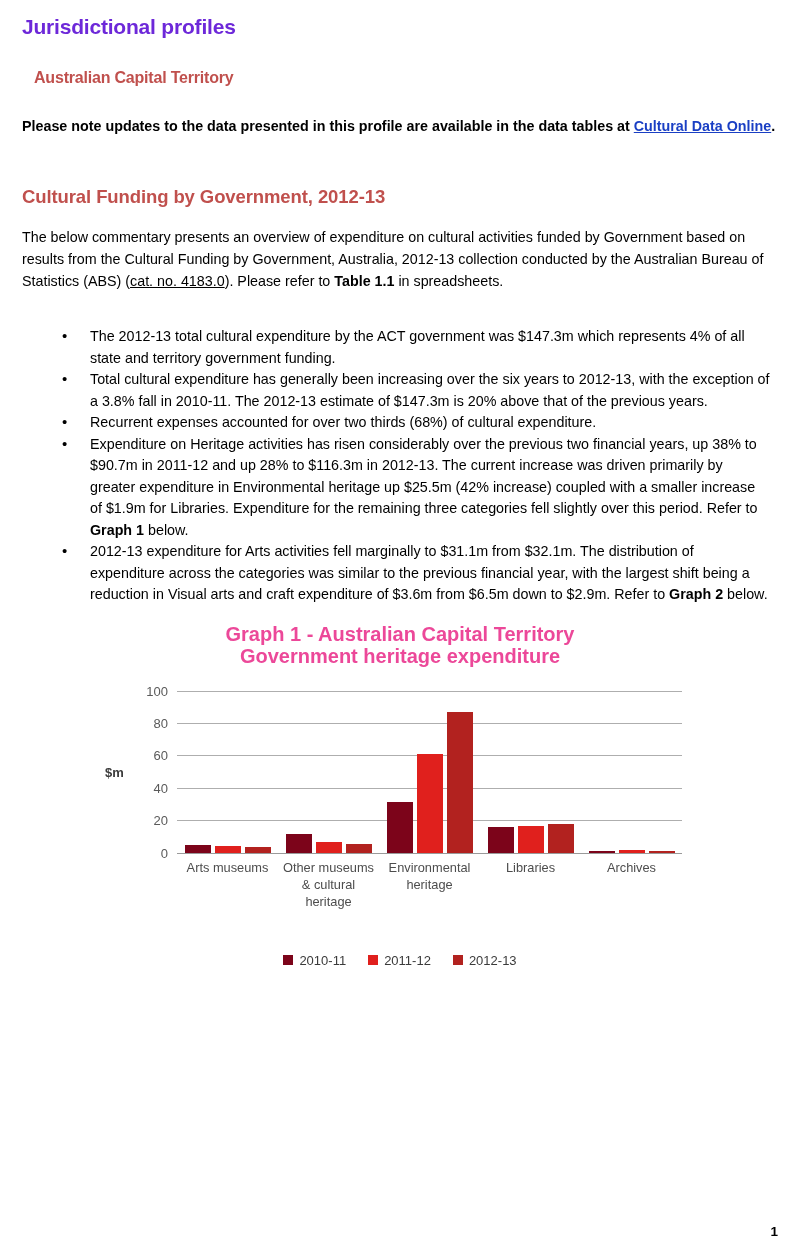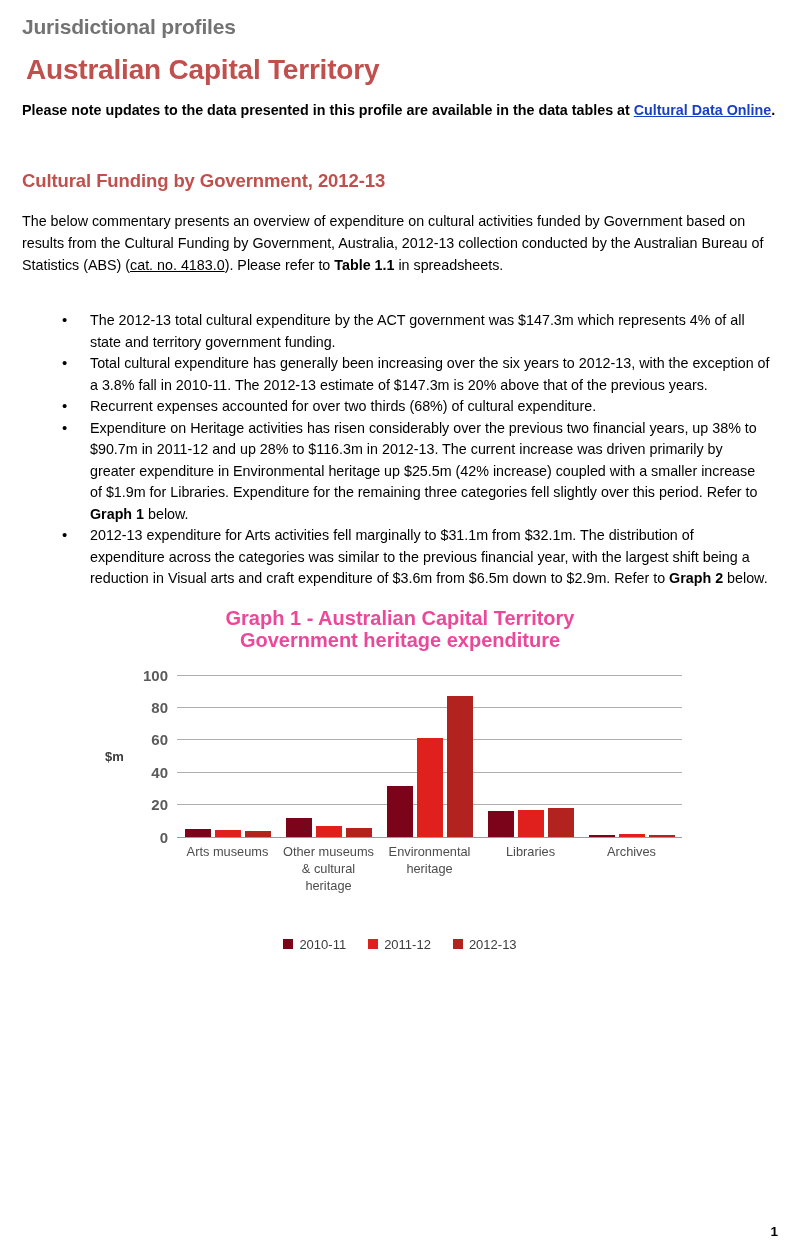--- a/index.html
+++ b/index.html
@@ -19,31 +19,31 @@
     position: relative;
     width: 800px;
     height: 1255px;
     box-sizing: border-box;
     padding: 0 22px;
   }
   h1.doc-title {
     font-size: 21px;
     line-height: 27px;
     font-weight: bold;
-    color: #737373;
+    color: #6d28d9;
     margin: 0;
     padding-top: 13px;
     letter-spacing: -0.2px;
   }
   h2.doc-subtitle {
-    font-size: 28px;
+    font-size: 16px;
     line-height: 27px;
     font-weight: bold;
     color: #C0504D;
-    margin: 4px;
+    margin: 12px;
     padding-top: 12px;
     letter-spacing: -0.2px;
   }
   p.note {
     font-size: 14.3px;
     line-height: 22px;
     margin: 0;
     padding-top: 12px;
     color: #000;
     font-weight: bold;
@@ -137,24 +137,23 @@
     width: 505px;
     height: 1px;
     background: #aeaeae;
   }
   .gridline.zero { background: #9a9a9a; }
   .ytick {
     position: absolute;
     right: 100%;
     margin-right: 9px;
     transform: translateY(-50%);
-    font-size: 15px;
+    font-size: 13px;
     color: #5a5a5a;
     white-space: nowrap;
-    font-weight: bold;
   }
 
   .groups {
     position: absolute;
     left: 0;
     bottom: 0;
     width: 505px;
     height: 162px;
     display: flex;
   }

